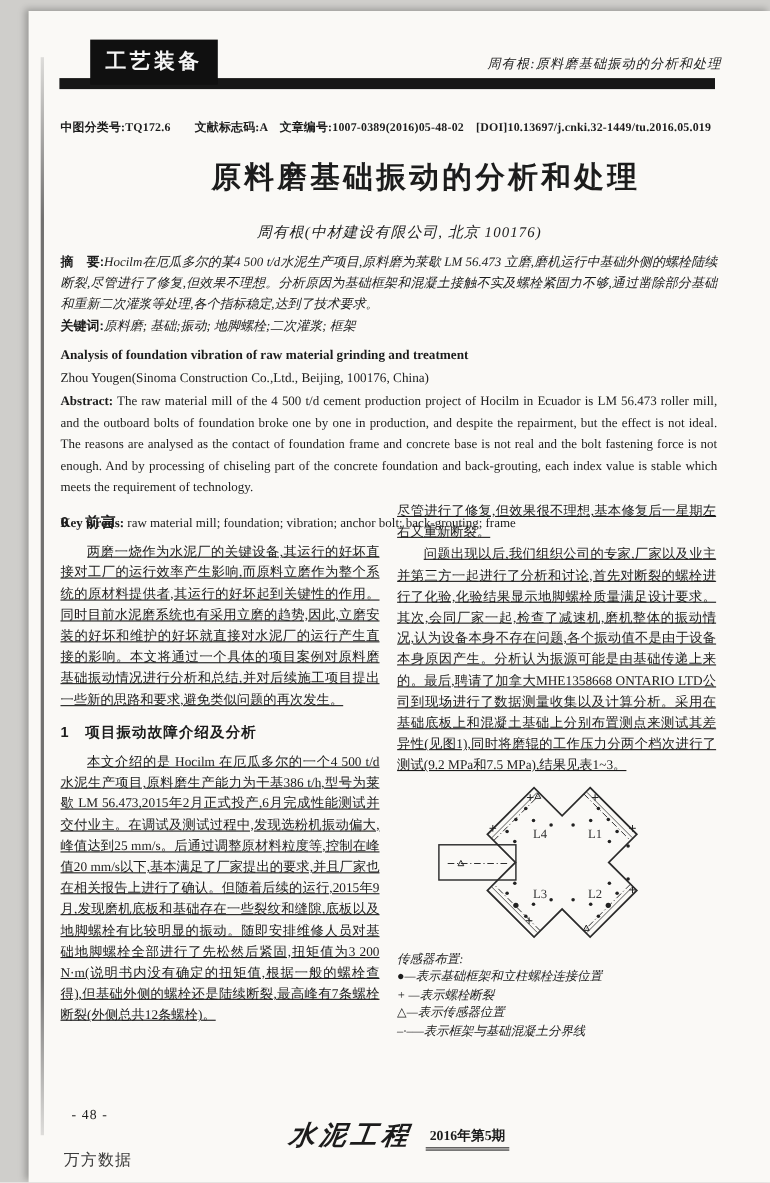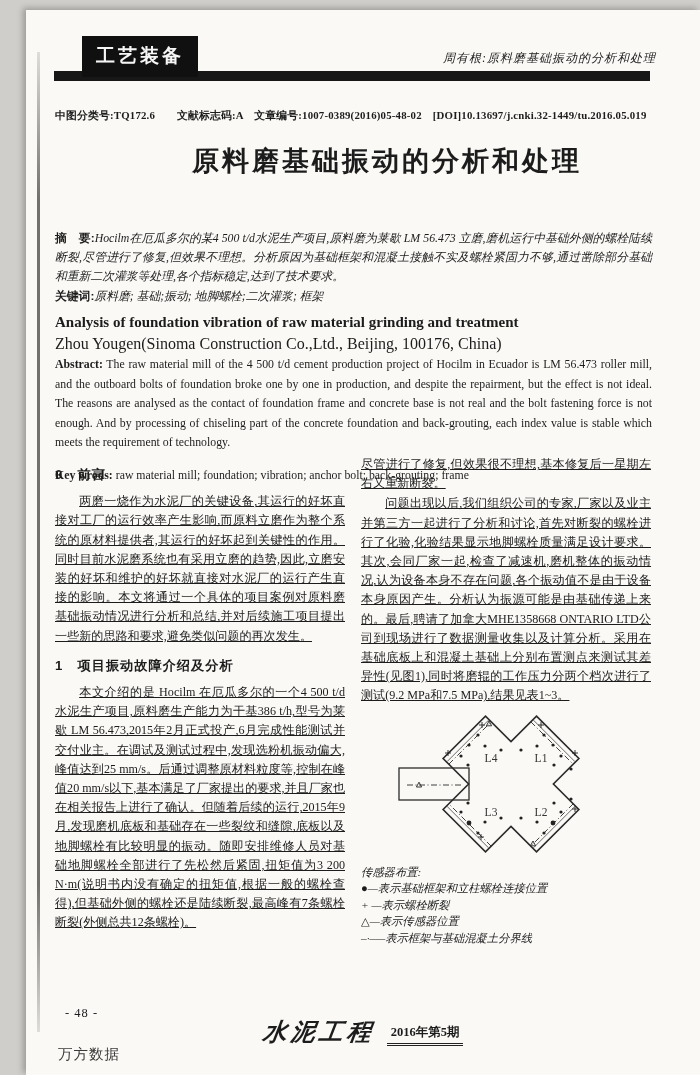--- a/index.html
+++ b/index.html
@@ -42,22 +42,22 @@
   }
   .author-line{
     position:absolute;left:0;top:192px;width:100%;text-align:center;
     font-size:13.5px;font-style:italic;letter-spacing:1px;
   }
   
   .abs-block{position:absolute;left:29px;top:219px;width:597px;font-size:11.8px;line-height:19px;}
   .abs-cn{font-style:italic;text-align:justify;}
   .abs-cn .lbl,.kw-cn .lbl{font-style:normal;font-weight:bold;font-family:"Liberation Sans","DejaVu Sans",sans-serif;}
   .kw-cn{font-style:italic;margin-top:1px;}
-  .en-title{font-weight:bold;font-size:15px;margin-top:7px;}
-  .en-author{font-size:16px;margin-top:2px;}
+  .en-title{font-weight:bold;font-size:12px;margin-top:7px;}
+  .en-author{font-size:12px;margin-top:2px;}
   .abs-en{text-align:justify;margin-top:2px;font-size:11.8px;line-height:19.5px;}
   .abs-en .lbl,.kw-en .lbl{font-weight:bold;}
   .kw-en{margin-top:13px;font-size:11.8px;}
   
   .columns{
     position:absolute;left:29px;top:445px;width:596px;
     display:flex;gap:16px;
   }
   .col{width:290px;font-size:12.1px;line-height:19.2px;text-align:justify;}
   .col h3{
@@ -97,20 +97,21 @@
 
 <div class="page">
   <div class="scan-edge"></div>
 
   <div class="badge">工艺装备</div>
   <div class="rule-thick"></div>
   <div class="running-head">周有根:原料磨基础振动的分析和处理</div>
   <div class="meta-line">中图分类号:TQ172.6　　文献标志码:A　文章编号:1007-0389(2016)05-48-02　[DOI]10.13697/j.cnki.32-1449/tu.2016.05.019</div>
 
   <div class="title">原料磨基础振动的分析和处理</div>
+  <div class="author-line">周有根(中材建设有限公司, 北京 100176)</div>
 
   <div class="abs-block">
     <div class="abs-cn"><span class="lbl">摘　要:</span><span>Hocilm在厄瓜多尔的某4 500 t/d水泥生产项目,原料磨为莱歇 LM 56.473 立磨,磨机运行中基础外侧的螺栓陆续断裂,尽管进行了修复,但效果不理想。分析原因为基础框架和混凝土接触不实及螺栓紧固力不够,通过凿除部分基础和重新二次灌浆等处理,各个指标稳定,达到了技术要求。</span></div>
     <div class="kw-cn"><span class="lbl">关键词:</span><span>原料磨; 基础;振动; 地脚螺栓;二次灌浆; 框架</span></div>
     <div class="en-title">Analysis of foundation vibration of raw material grinding and treatment</div>
     <div class="en-author">Zhou Yougen(Sinoma Construction Co.,Ltd., Beijing, 100176, China)</div>
     <div class="abs-en"><span class="lbl">Abstract:</span> <span>The raw material mill of the 4 500 t/d cement production project of Hocilm in Ecuador is LM 56.473 roller mill, and the outboard bolts of foundation broke one by one in production, and despite the repairment, but the effect is not ideal. The reasons are analysed as the contact of foundation frame and concrete base is not real and the bolt fastening force is not enough. And by processing of chiseling part of the concrete foundation and back-grouting, each index value is stable which meets the requirement of technology.</span></div>
     <div class="kw-en"><span class="lbl">Key wrods:</span> <span>raw material mill; foundation; vibration; anchor bolt; back-grouting; frame</span></div>
   </div>
 

